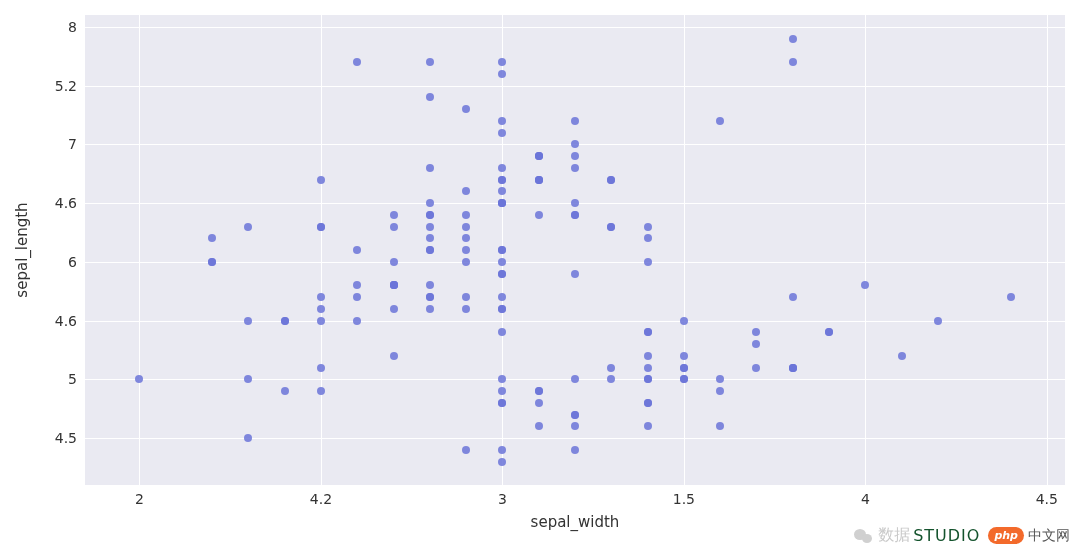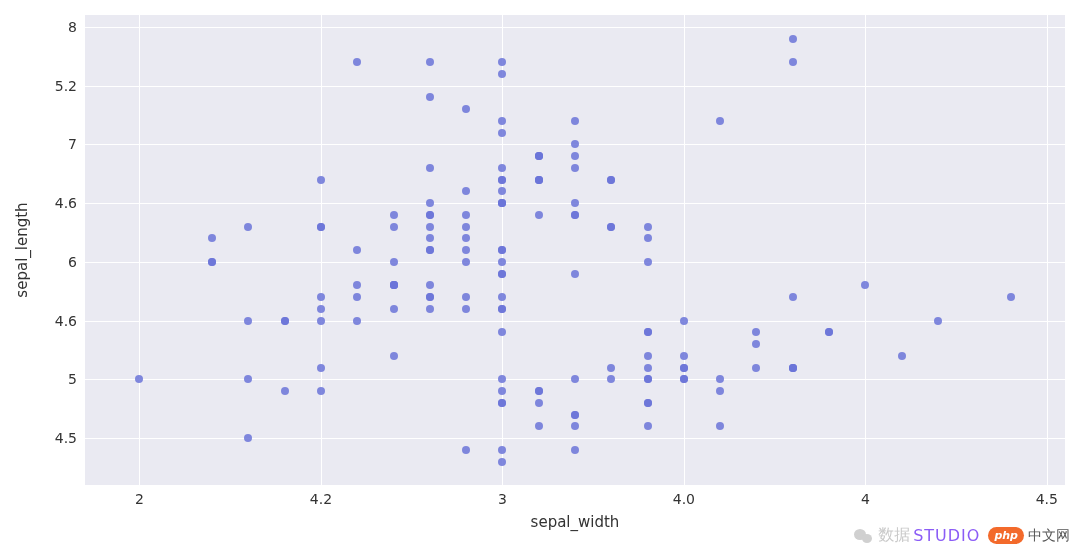--- a/index.html
+++ b/index.html
@@ -77,21 +77,21 @@
     padding: 2px 6px;
     border-radius: 10px;
     font-style: italic;
     margin-right: 2px;
   }
   .watermark .cn {
     color: #555;
     font-size: 14px;
   }
   .watermark .studio {
-    color: #8b5cf6;
+    color: #14532d;
     letter-spacing: 1px;
     font-size: 16px;
     margin-right: 6px;
   }
   .watermark .shuju {
     color: #c9c9c9;
     font-size: 16px;
     margin-right: 1px;
   }
   .watermark .wx-icon {
@@ -278,21 +278,21 @@
     <div class="point" style="left: 235.926px; top: 211.5px;"></div>
     <div class="point" style="left: 417.407px; top: 188px;"></div>
     <div class="point" style="left: 562.593px; top: 223.25px;"></div>
     <div class="point" style="left: 417.407px; top: 258.5px;"></div>
   </div>
 
 <div id="x-tick-layer" style="position: absolute; left: 85px; top: 485px; width: 980px;">
     <div class="tick-label-x" style="left: 54.4444px;">2</div>
     <div class="tick-label-x" style="left: 235.926px;">4.2</div>
     <div class="tick-label-x" style="left: 417.407px;">3</div>
-    <div class="tick-label-x" style="left: 598.889px;">4.0</div>
+    <div class="tick-label-x" style="left: 598.889px;">1.5</div>
     <div class="tick-label-x" style="left: 780.37px;">4</div>
     <div class="tick-label-x" style="left: 961.852px;">4.5</div>
   </div>
 <div id="y-tick-layer" style="position: absolute; left: 0px; top: 15px; width: 85px; height: 470px;">
     <div class="tick-label-y" style="top: 423px;">4.5</div>
     <div class="tick-label-y" style="top: 364.25px;">5</div>
     <div class="tick-label-y" style="top: 305.5px;">4.6</div>
     <div class="tick-label-y" style="top: 246.75px;">6</div>
     <div class="tick-label-y" style="top: 188px;">4.6</div>
     <div class="tick-label-y" style="top: 129.25px;">7</div>

